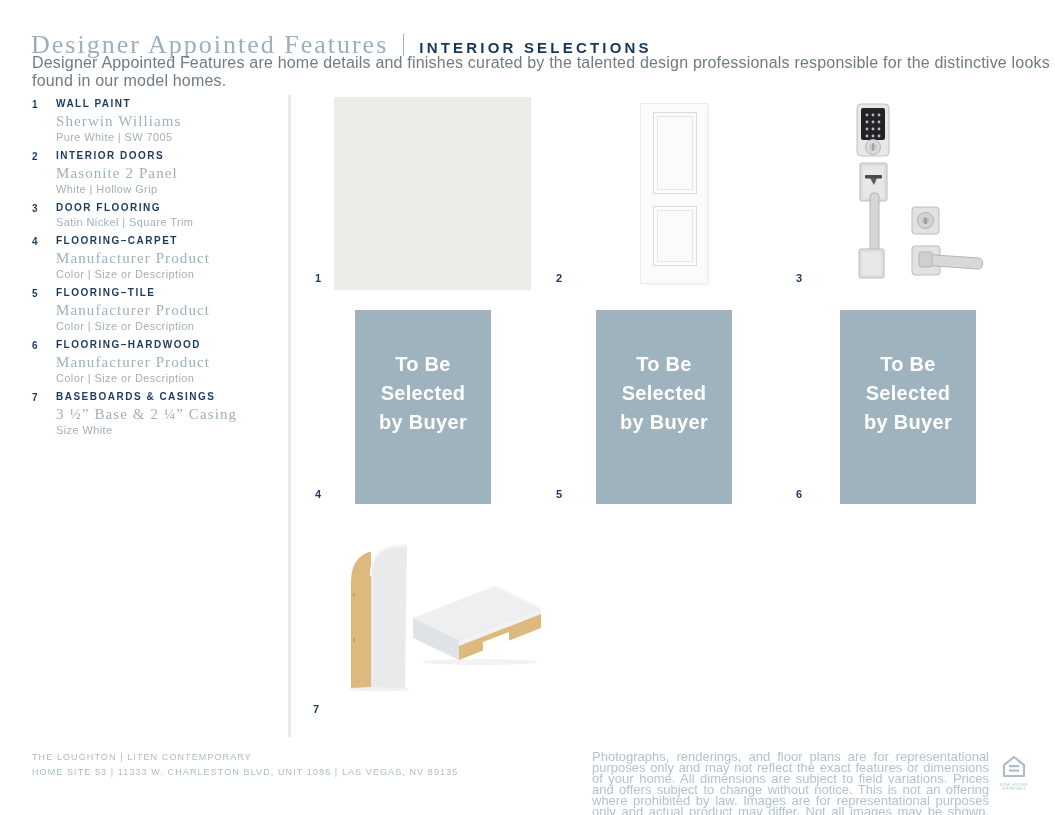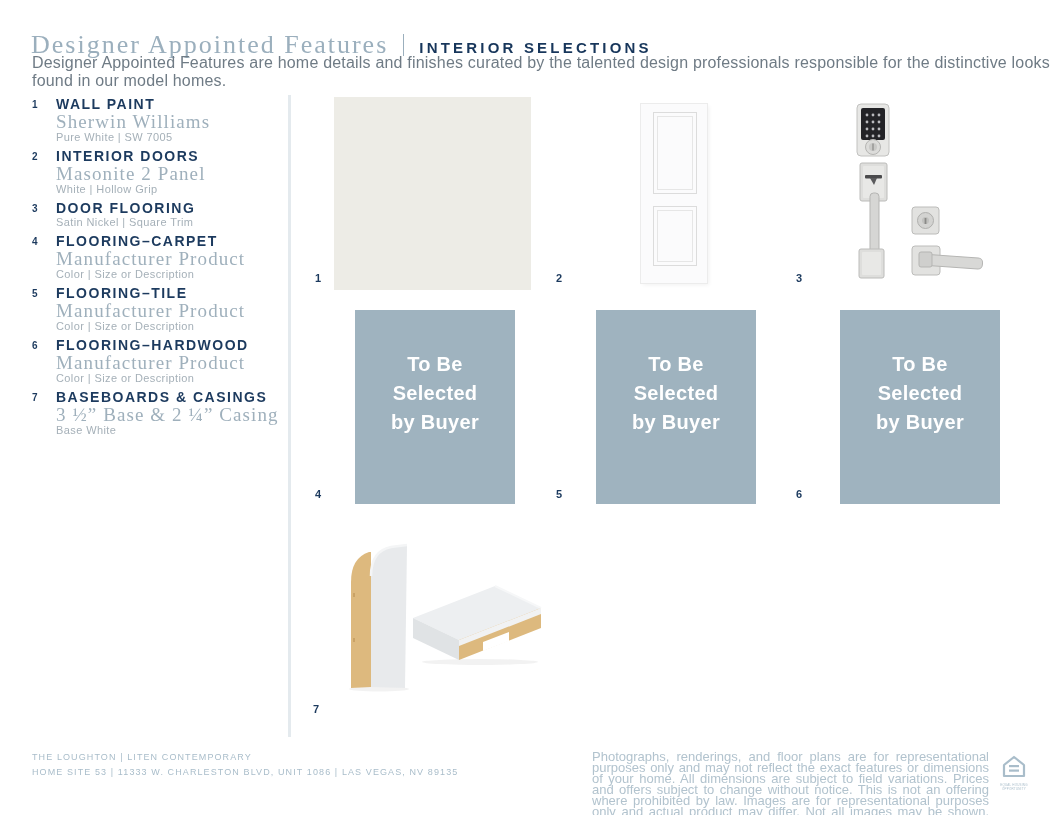--- a/index.html
+++ b/index.html
@@ -17,44 +17,44 @@
   .title-sans{
     font-size:15px;font-weight:600;letter-spacing:3.2px;color:#17365B;
   }
   .subtitle{position:absolute;left:32px;top:54px;font-size:16px;letter-spacing:.2px;color:#6F7B85;}
   
   .vdivider{position:absolute;left:288px;top:95px;width:3px;height:642px;background:#E4EAEE;}
   
   .features{position:absolute;left:32px;top:98px;width:252px;}
   .feat{display:flex;margin-bottom:7px;}
   .feat-num{width:24px;flex:0 0 24px;font-size:10px;font-weight:700;color:#1C3A5E;padding-top:1px;}
-  .feat-heading{font-size:14px;line-height:12px;font-weight:700;letter-spacing:1.5px;color:#1C3A5E;margin-bottom:3px;}
+  .feat-heading{font-size:10px;line-height:12px;font-weight:700;letter-spacing:1.5px;color:#1C3A5E;margin-bottom:3px;}
   .feat-name{
-    font-family:"Liberation Serif",serif;font-size:19px;line-height:17px;
+    font-family:"Liberation Serif",serif;font-size:15px;line-height:17px;
     letter-spacing:1.1px;color:#9FB0BC;margin-bottom:2px;
   }
   .feat-details{font-size:11px;line-height:11px;letter-spacing:.4px;color:#A5B0B8;}
   
   .cell{position:absolute;width:197px;height:193px;}
   .swatch{left:334px;top:97px;background:#EDECE6;}
   .door-cell{left:575px;top:97px;display:flex;justify-content:center;}
   .door{
     position:relative;width:66px;height:179px;margin-top:7px;background:#fbfbfc;
     box-shadow:0 0 0 1px #ececec, 2px 2px 4px rgba(0,0,0,.06);
   }
   .door-panel{
     position:absolute;left:12px;width:42px;background:#fbfbfc;
     border:1px solid #dcdcdc;
     box-shadow:inset 0 0 0 3px #fbfbfc, inset 0 0 0 4px #e6e6e6;
   }
   .panel-top{top:8px;height:80px;}
   .panel-bottom{top:102px;height:58px;}
   .hardware-cell{left:815px;top:97px;}
   .tbs-box{
-    position:absolute;width:160px;height:194px;top:310px;background:#9FB3BF;
+    position:absolute;width:136px;height:194px;top:310px;background:#9FB3BF;
     display:flex;align-items:center;justify-content:center;
   }
   .tbs-4{left:355px;} .tbs-5{left:596px;} .tbs-6{left:840px;}
   .tbs-text{
     white-space:pre-line;text-align:center;color:#ffffff;font-weight:700;
     font-size:20px;line-height:29px;letter-spacing:.3px;margin-top:-28px;
   }
   .moulding-cell{position:absolute;left:345px;top:538px;width:200px;height:155px;}
   .glabel{position:absolute;font-size:11px;font-weight:700;color:#1C3A5E;}
   .gl-1{left:315px;top:272px;} .gl-2{left:556px;top:272px;} .gl-3{left:796px;top:272px;}
@@ -130,21 +130,21 @@
         <div class="feat-heading">FLOORING–HARDWOOD</div>
         <div class="feat-name">Manufacturer Product</div>
         <div class="feat-details">Color  |  Size or Description</div>
       </div>
     </div>
     <div class="feat">
       <span class="feat-num">7</span>
       <div>
         <div class="feat-heading">BASEBOARDS &amp; CASINGS</div>
         <div class="feat-name">3 ½” Base &amp; 2 ¼” Casing</div>
-        <div class="feat-details">Base White</div>
+        <div class="feat-details">Size White</div>
       </div>
     </div>
   </div>
 
   <div class="cell swatch"></div>
 
   <div class="cell door-cell">
     <div class="door">
       <div class="door-panel panel-top"></div>
       <div class="door-panel panel-bottom"></div>

